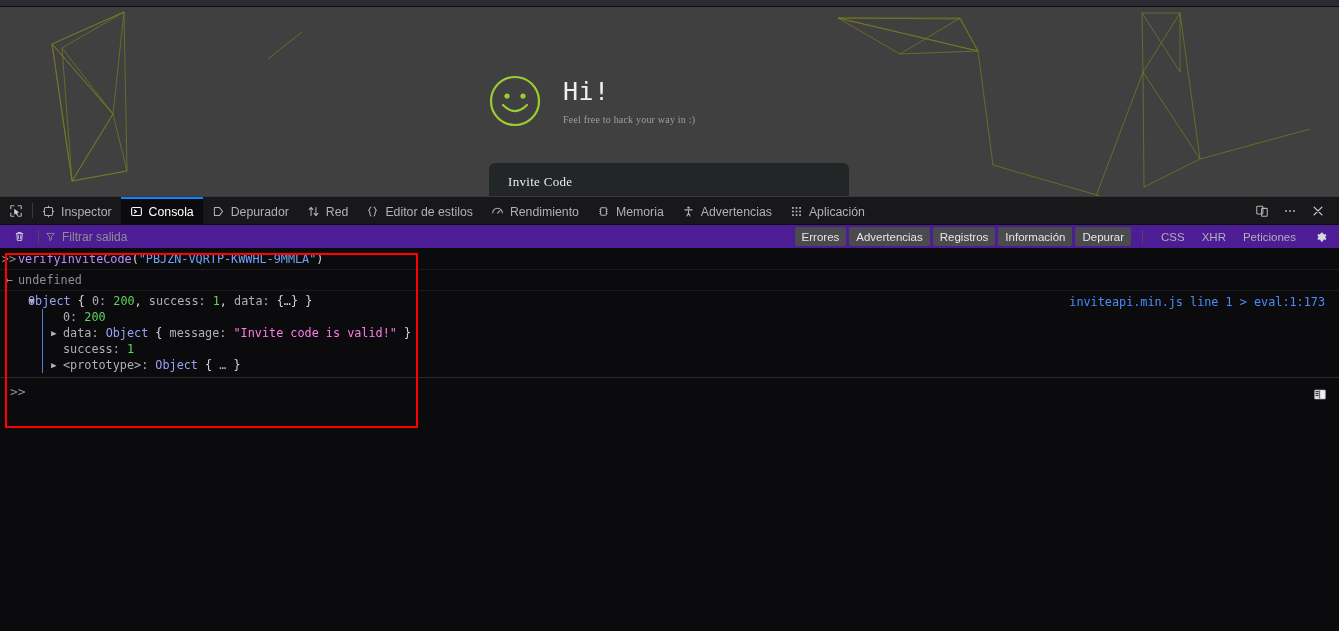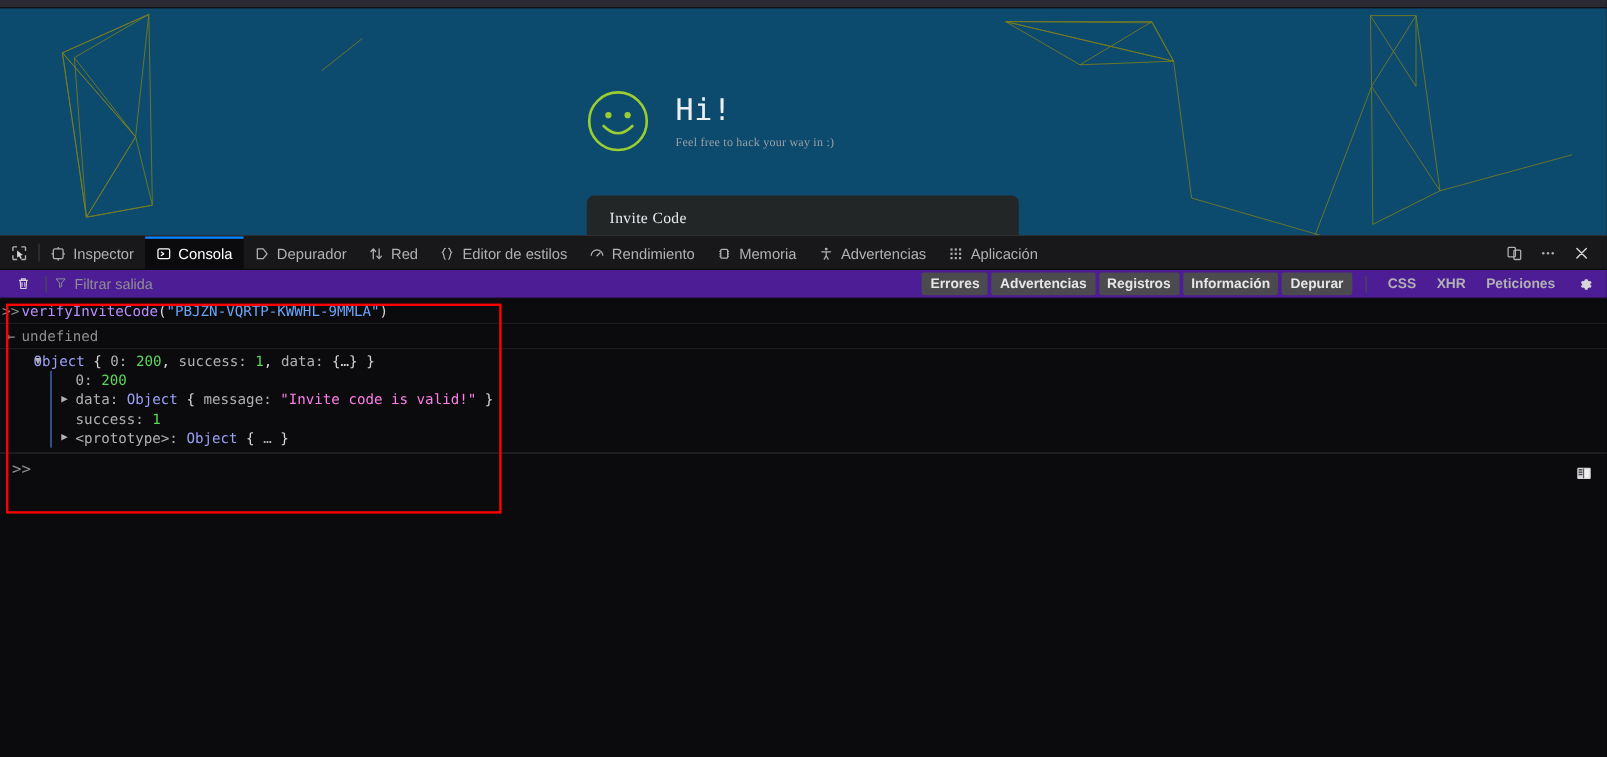--- a/index.html
+++ b/index.html
@@ -11,21 +11,21 @@
   }
 
   
   #browser-chrome-strip {
     position: absolute; left: 0; top: 0; width: 1339px; height: 7px;
     background: #2b2a33;
     border-bottom: 1px solid #0c0c0d;
   }
   #page-viewport {
     position: absolute; left: 0; top: 7px; width: 1339px; height: 189px;
-    background: #0c4a6e;
+    background: #404040;
     overflow: hidden;
   }
   #bg-wireframe { position: absolute; left: 0; top: 0; width: 1339px; height: 189px; }
   #page-hero {
     position: absolute; left: 489px; top: 62px;
     display: flex; align-items: flex-start; gap: 22px;
   }
   #smiley-icon { width: 52px; height: 52px; display: block; margin-top: 6px; }
   #hero-text { padding-top: 9px; }
   #hero-title {
@@ -93,21 +93,21 @@
     background: #4c1d95; border-bottom: 1px solid #0c0c0d;
     padding: 0 6px; gap: 0;
   }
   #trash-button { width: 26px; display: flex; align-items: center; justify-content: center; cursor: pointer; }
   .fb-sep { width: 1px; height: 14px; background: #4a4a4f; margin: 0 6px; }
   #filter-input-wrap { display: flex; align-items: center; gap: 6px; width: 220px; cursor: text; }
   #filter-placeholder { color: #8f8f91; font-size: 12px; }
   #filter-toggles { margin-left: auto; display: flex; align-items: center; gap: 3px; }
   .filter-pill {
     font-size: 11.5px; color: #e6e6e6; background: #4a4a4f;
-    padding: 4px 7px 3px; border-radius: 2px; cursor: pointer; white-space: nowrap; font-weight: bold;
+    padding: 4px 7px 3px; border-radius: 2px; cursor: pointer; white-space: nowrap;
   }
   .filter-pill.off { background: transparent; color: #b1b1b3; }
   #filter-right-sep { width: 1px; height: 14px; background: #4a4a4f; margin: 0 8px; }
   #gear-button { width: 24px; display: flex; align-items: center; justify-content: center; cursor: pointer; margin-left: 6px; }
 
   
   #console-output {
     position: relative;
     height: 128px;
     background: #0b0b0d;
@@ -446,20 +446,21 @@
             <span class="child-twisty">▶</span><span class="c-proto">&lt;prototype&gt;:</span>
             <span class="c-obj-line">Object</span>
             <span class="c-brace">{</span>
             <span class="c-ellipsis">…</span>
             <span class="c-brace">}</span>
           </div>
         </div>
       </div>
     </div>
 
+    <div id="source-link">inviteapi.min.js line 1 &gt; eval:1:173</div>
   </div>
 
   <div id="console-input-row">
     <div id="input-prompt-chevron">&gt;&gt;</div>
     <div id="input-editor-area"></div>
     <div id="editor-mode-button">
       <svg width="16" height="15" viewBox="0 0 16 16">
         <rect x="2" y="3" width="12" height="10" rx="1" fill="#d7d7db"></rect>
         <rect x="3.2" y="4.2" width="3.4" height="1.2" fill="#3a3a3e"></rect>
         <rect x="3.2" y="6.3" width="3.4" height="1.2" fill="#3a3a3e"></rect>

